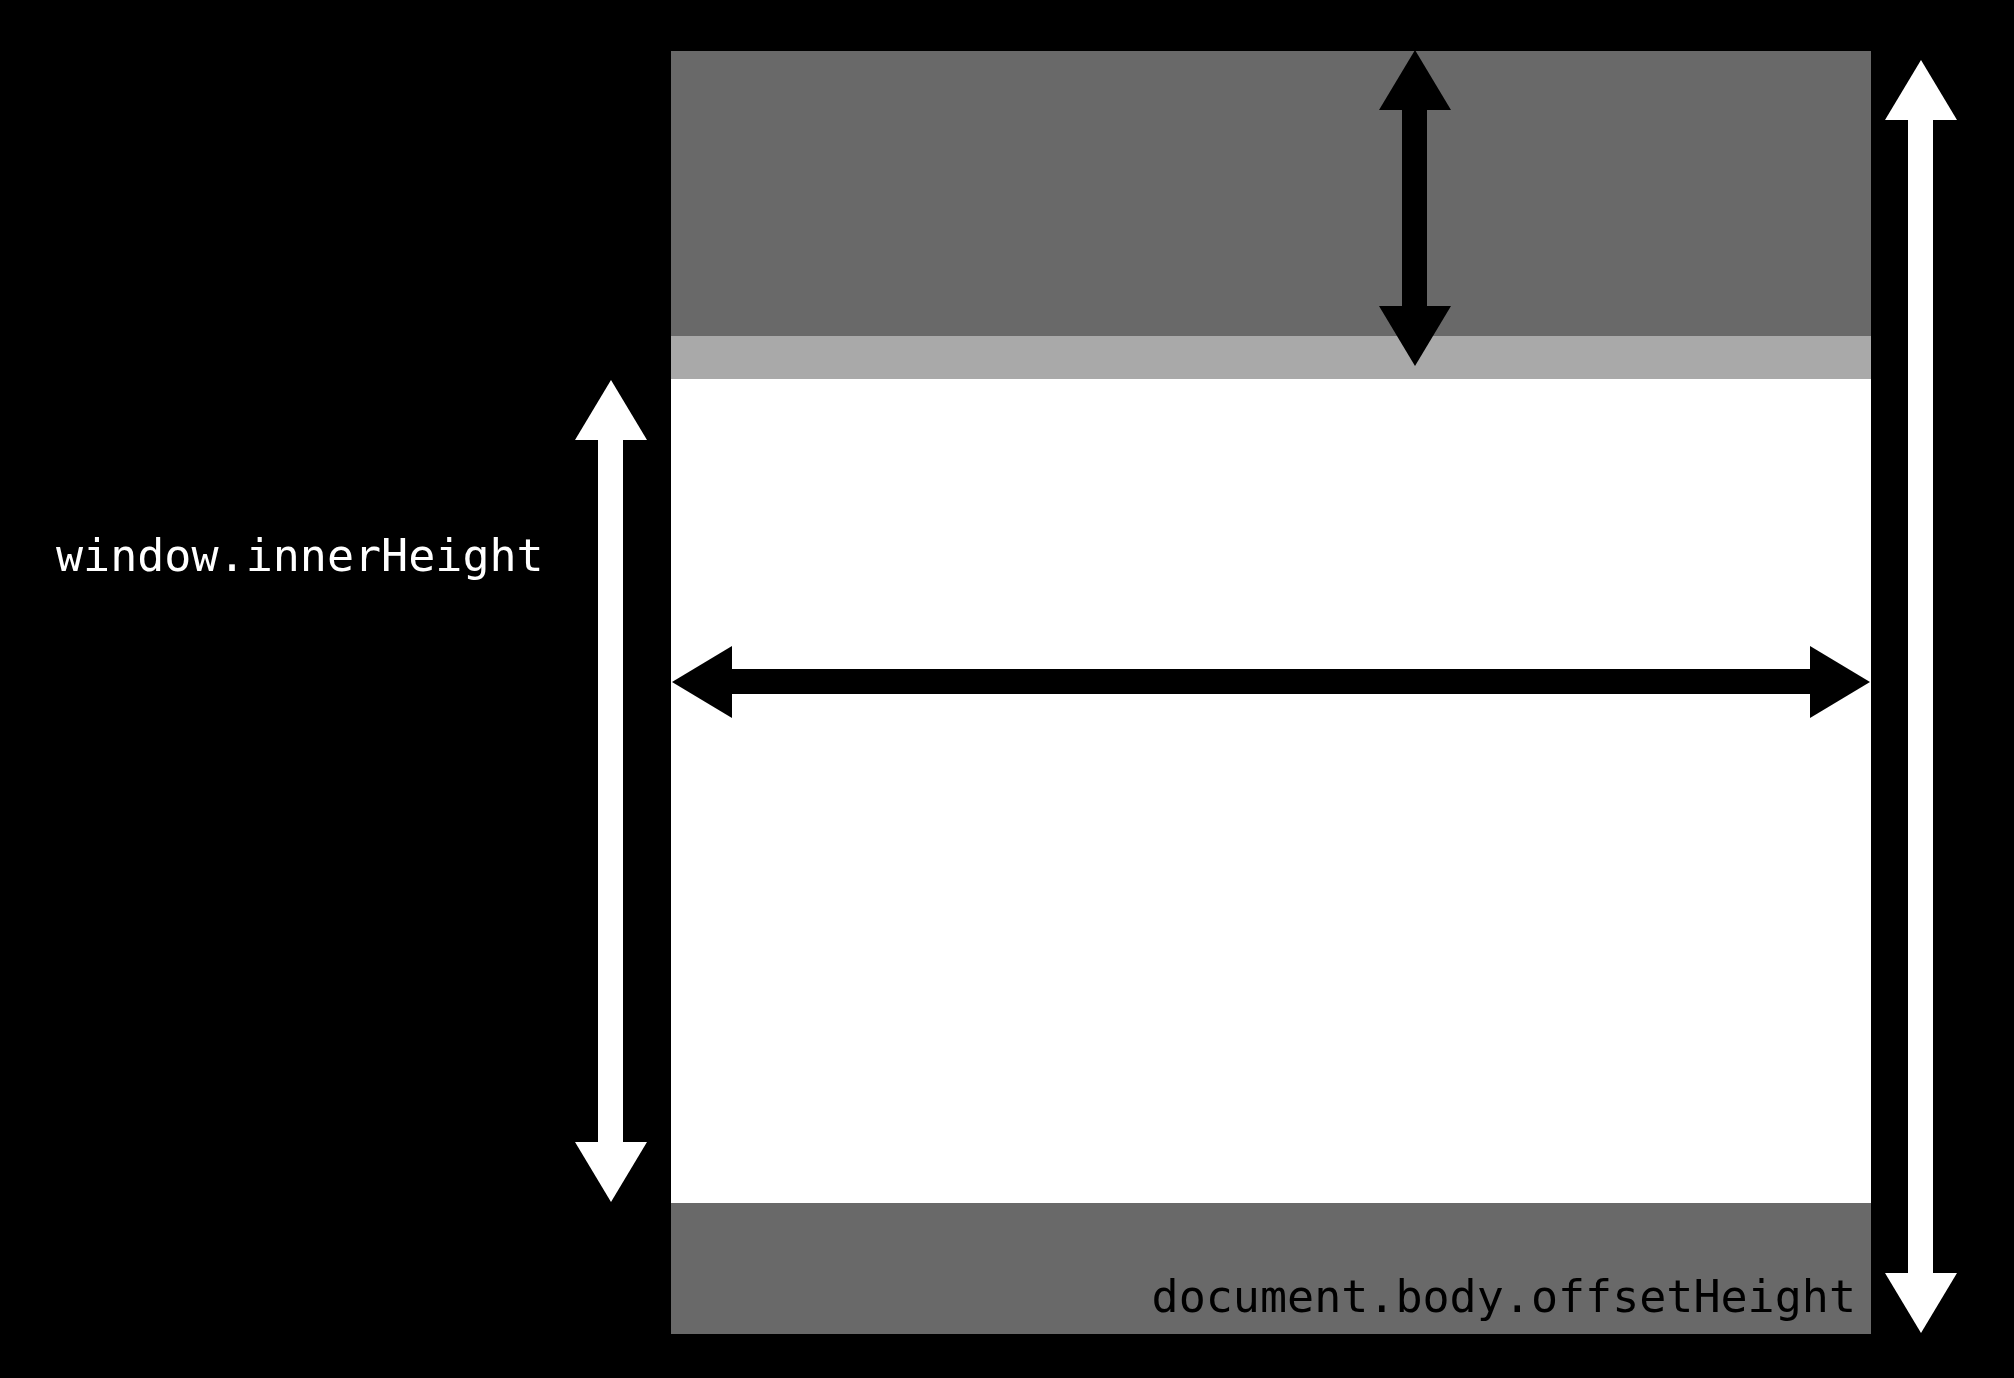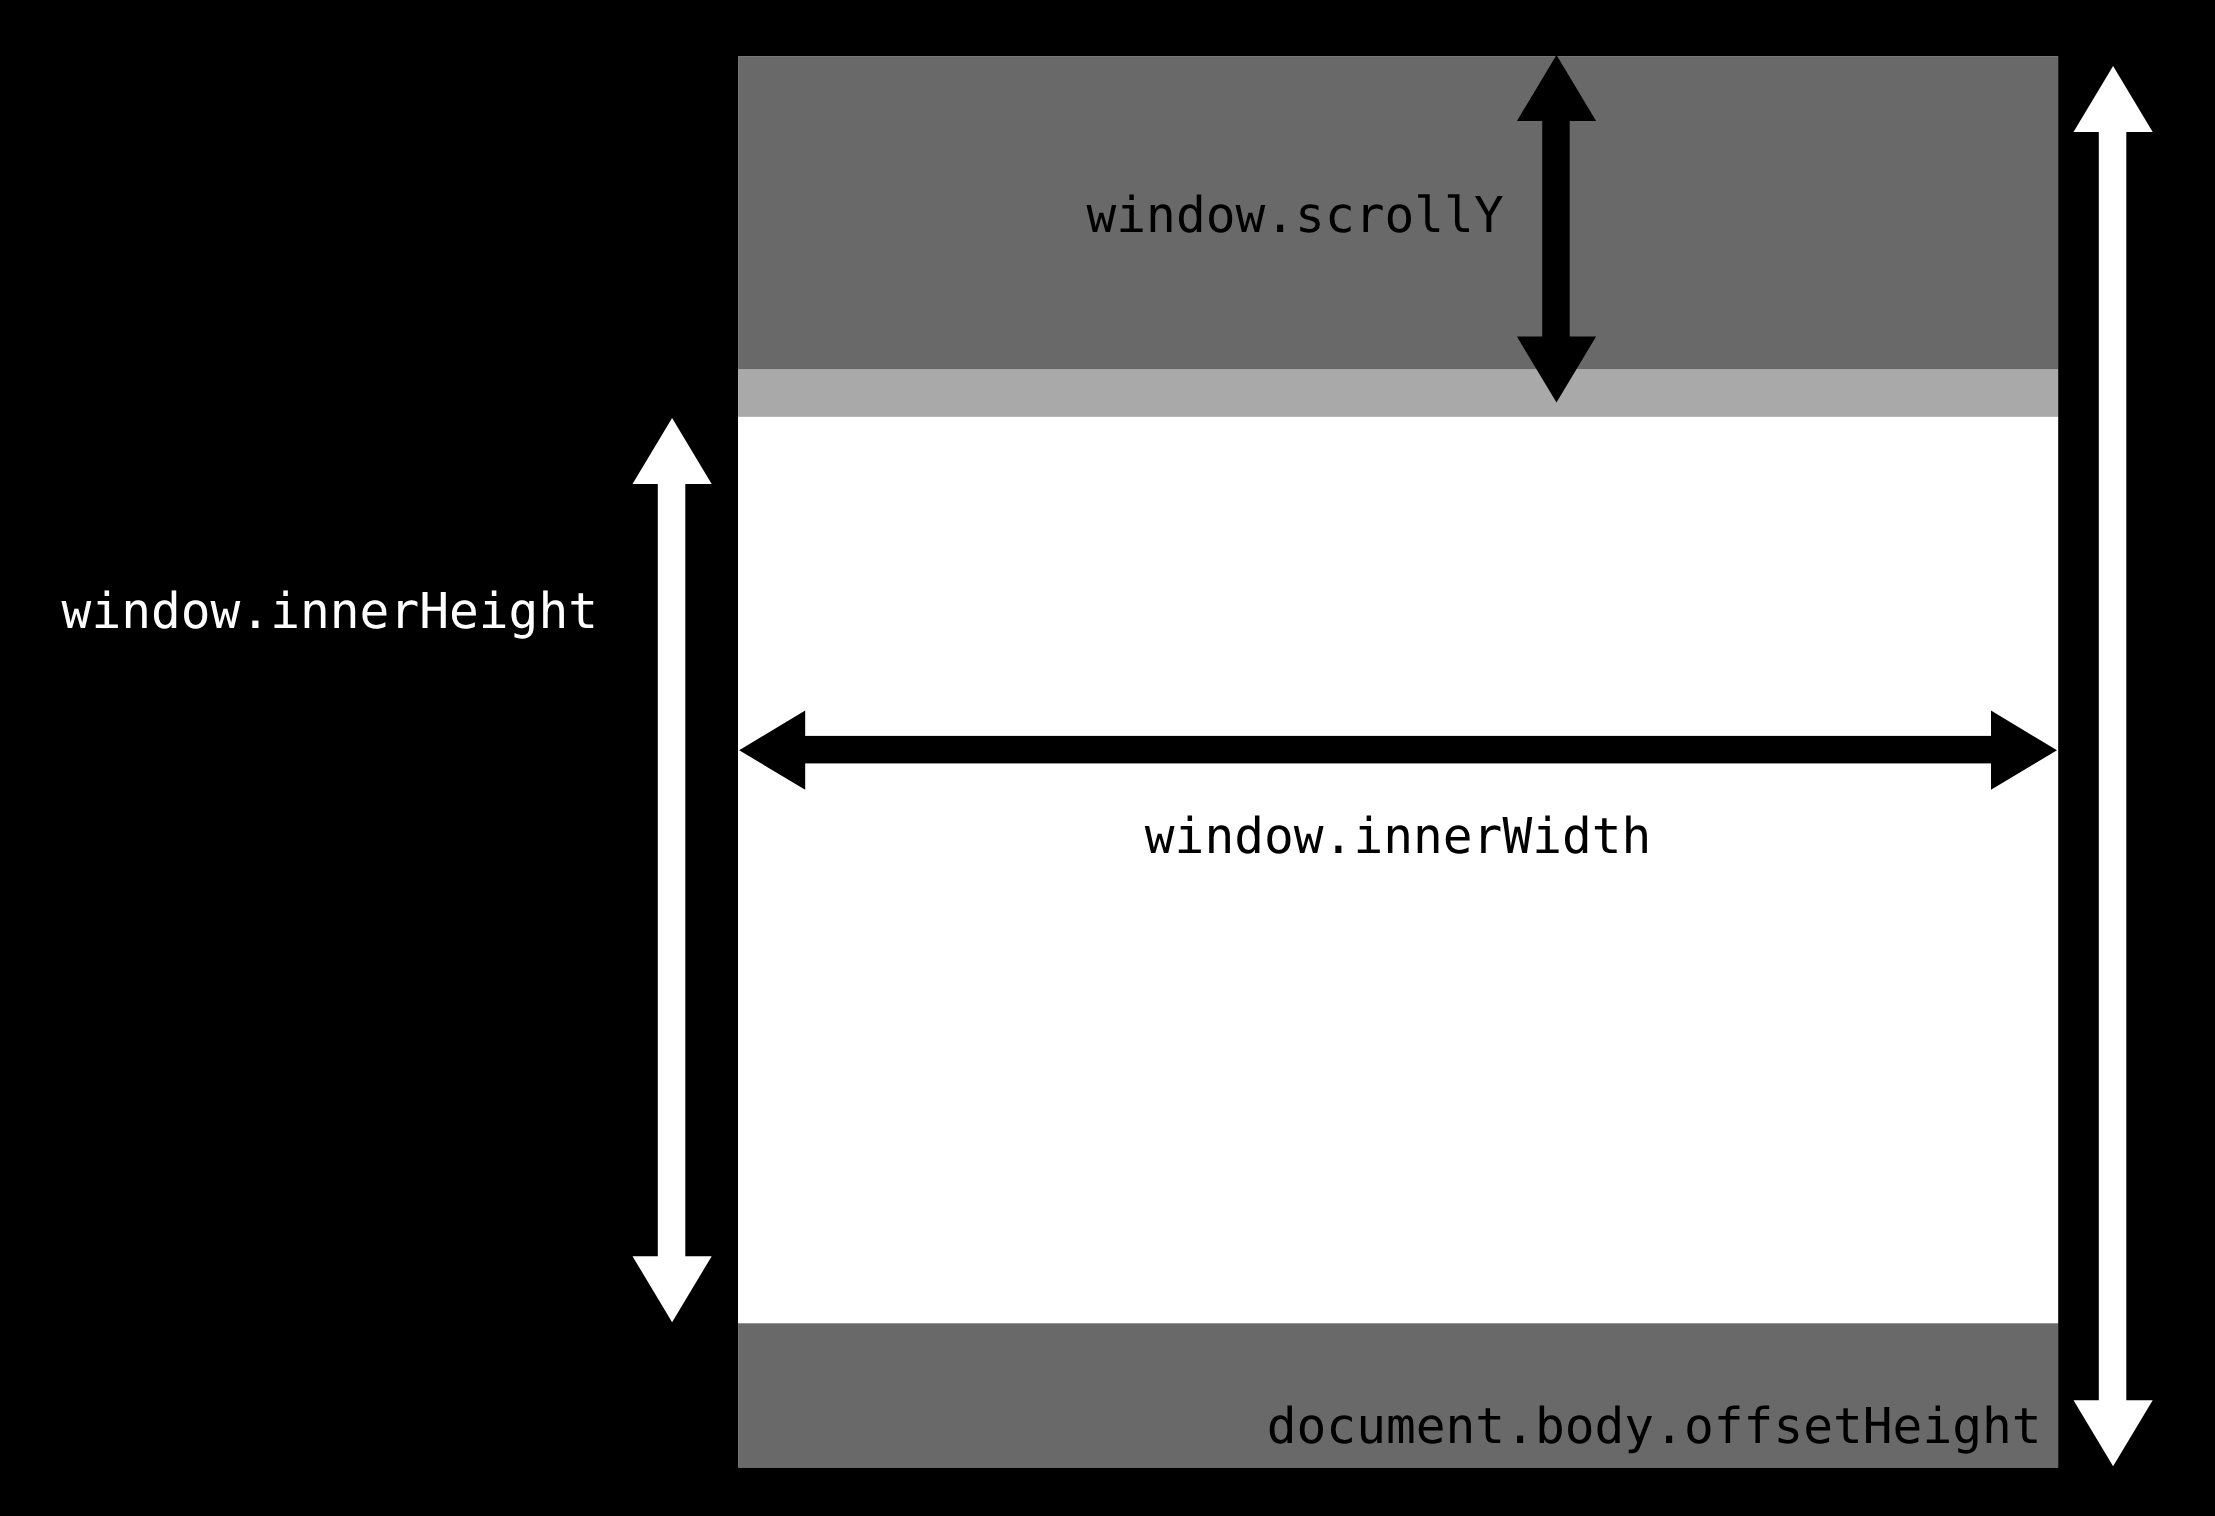--- a/index.html
+++ b/index.html
@@ -70,28 +70,26 @@
     <div class="band band-below">
       <span class="label label-dark" id="offsetheight-label">document.body.offsetHeight</span>
     </div>
   </div>
 
   <div class="arrow arrow-v arrow-black" id="scrolly-arrow">
     <div class="head head-up"></div>
     <div class="shaft"></div>
     <div class="head head-down"></div>
   </div>
-  <div class="label label-dark" id="scrolly-label">window.scrollY</div>
 
   <div class="arrow arrow-h arrow-black" id="innerwidth-arrow">
     <div class="head head-left"></div>
     <div class="shaft"></div>
     <div class="head head-right"></div>
   </div>
-  <div class="label label-dark" id="innerwidth-label">window.innerWidth</div>
 
   <div class="arrow arrow-v arrow-white" id="innerheight-arrow">
     <div class="head head-up"></div>
     <div class="shaft"></div>
     <div class="head head-down"></div>
   </div>
   <div class="label label-light" id="innerheight-label">window.innerHeight</div>
 
   <div class="arrow arrow-v arrow-white" id="offsetheight-arrow">
     <div class="head head-up"></div>

